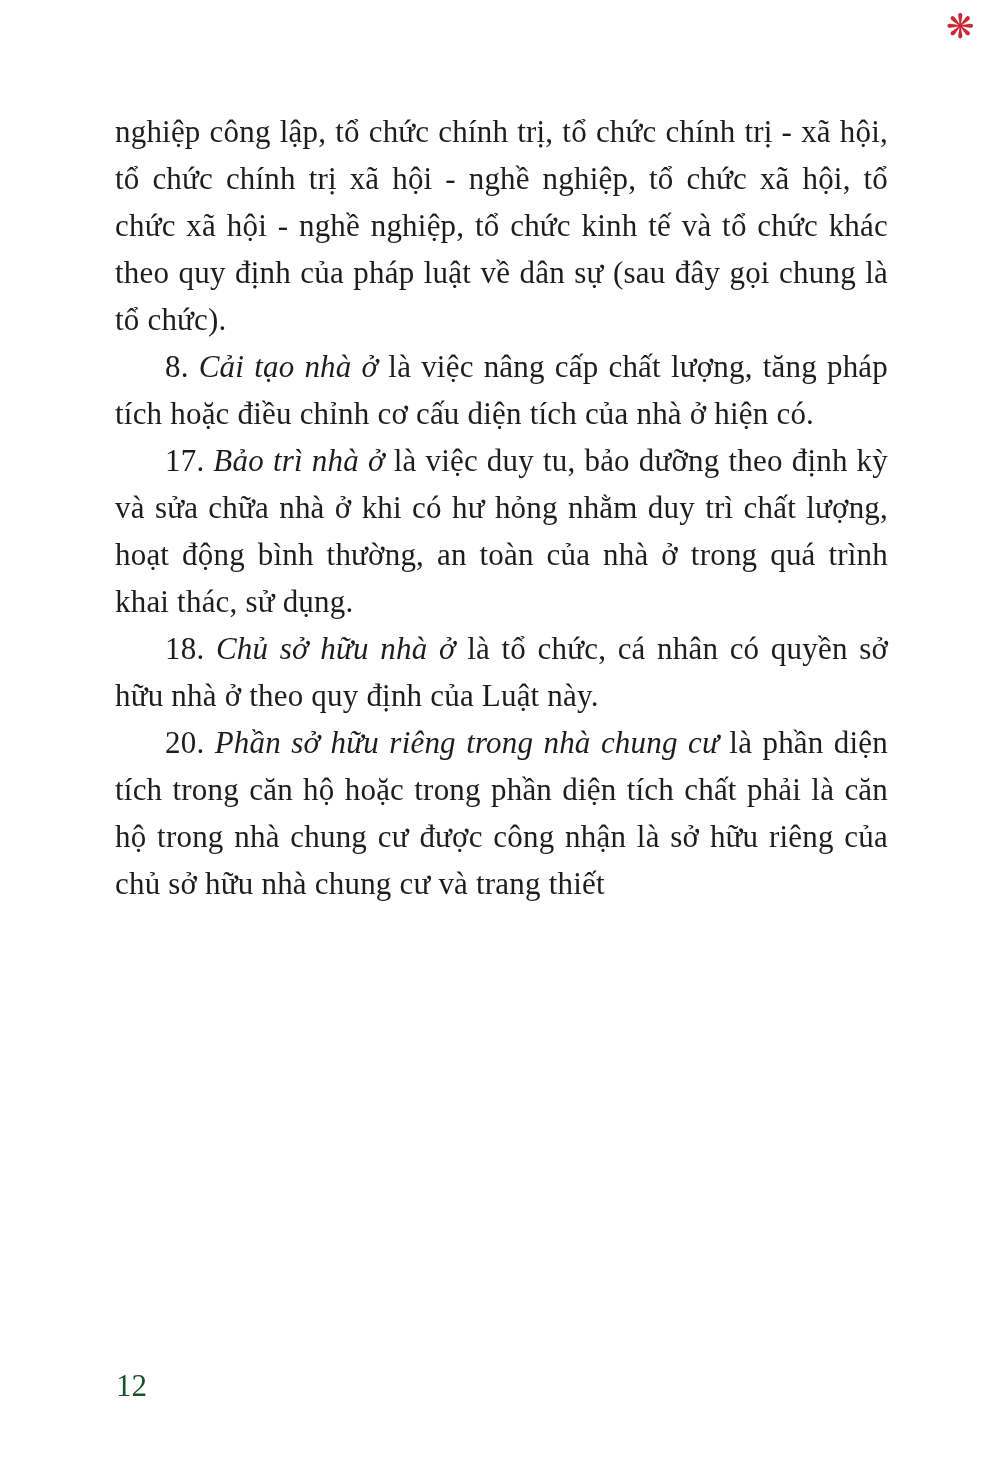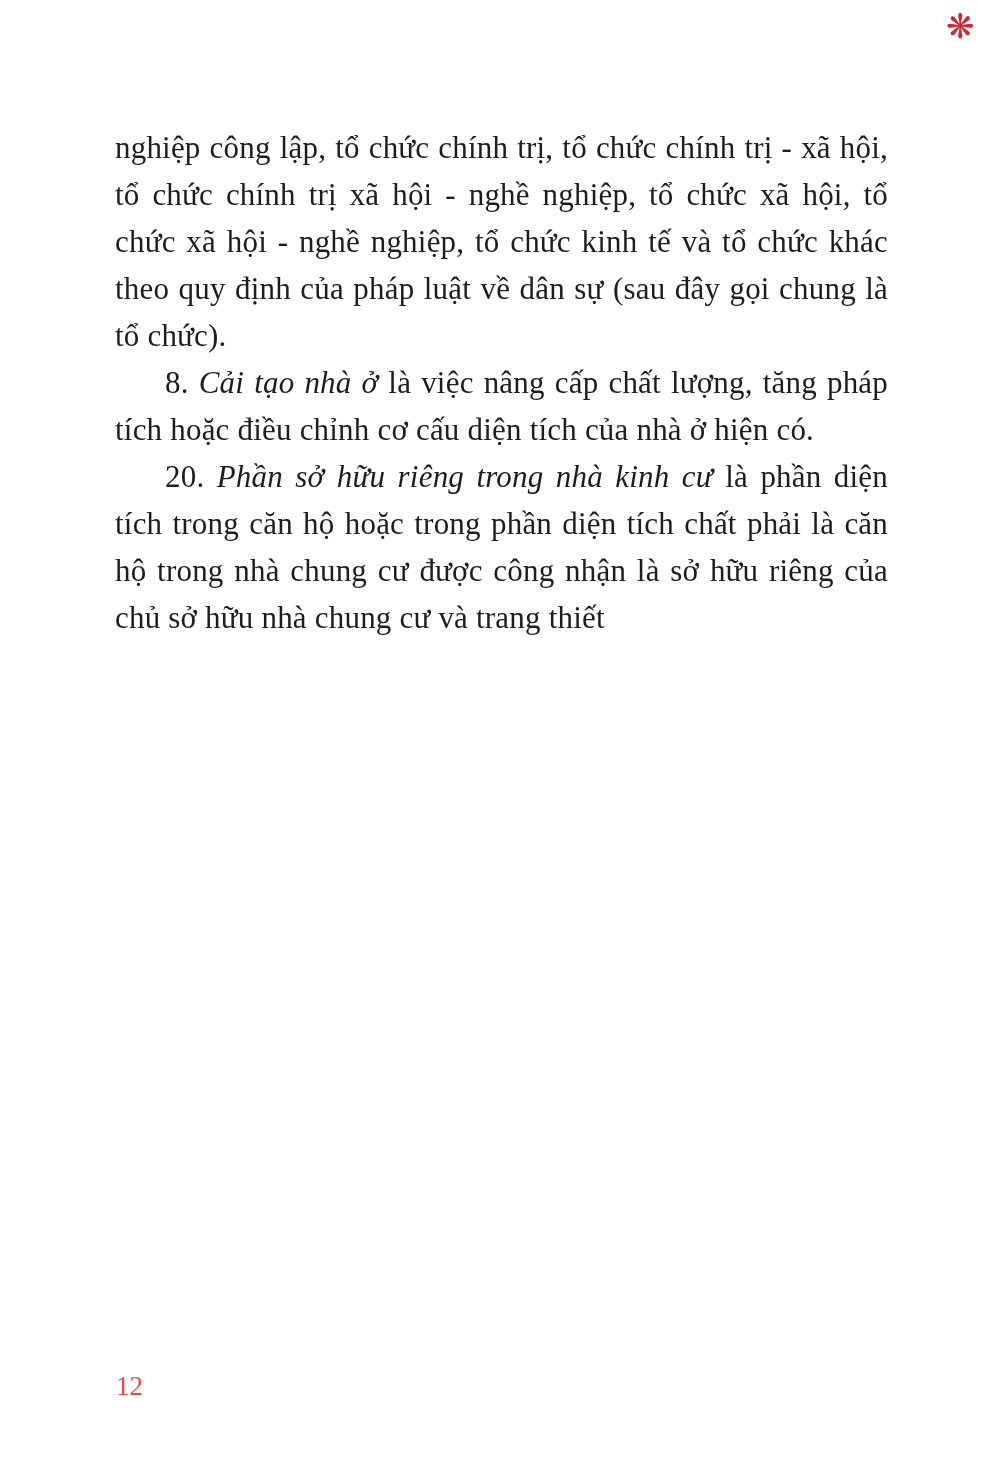--- a/index.html
+++ b/index.html
@@ -21,21 +21,21 @@
     top: 6px;
     left: 946px;
     font-size: 34px;
     line-height: 40px;
     font-family: "DejaVu Sans", sans-serif;
     color: #cc2936;
     user-select: none;
   }
   .body-text {
     position: absolute;
-    top: 124px;
+    top: 108px;
     left: 115px;
     width: 773px;
     font-size: 31px;
     line-height: 47px;
     text-align: justify;
     letter-spacing: 0.2px;
   }
   .body-text p {
     margin: 0;
     padding: 0;
@@ -43,33 +43,35 @@
   .body-text p.indent {
     text-indent: 50px;
   }
   .seg-italic {
     font-style: italic;
   }
   .page-number {
     position: absolute;
     left: 116px;
     top: 1366px;
-    font-size: 27px;
+    font-size: 31px;
     line-height: 40px;
-    color: #ef4444;
+    color: #14532d;
   }
 </style>
 </head>
 <body>
 
 <div class="page">
 
   <span class="ornament">❋</span>
 
   <main class="body-text" id="document-body">
       <p><span>nghiệp công lập, tổ chức chính trị, tổ chức chính trị - xã hội, tổ chức chính trị xã hội - nghề nghiệp, tổ chức xã hội, tổ chức xã hội - nghề nghiệp, tổ chức kinh tế và tổ chức khác theo quy định của pháp luật về dân sự (sau đây gọi chung là tổ chức).</span></p>
       <p class="indent"><span>8. </span><span class="seg-italic">Cải tạo nhà ở</span><span> là việc nâng cấp chất lượng, tăng pháp tích hoặc điều chỉnh cơ cấu diện tích của nhà ở hiện có.</span></p>
-      <p class="indent"><span>20. </span><span class="seg-italic">Phần sở hữu riêng trong nhà kinh cư</span><span> là phần diện tích trong căn hộ hoặc trong phần diện tích chất phải là căn hộ trong nhà chung cư được công nhận là sở hữu riêng của chủ sở hữu nhà chung cư và trang thiết</span></p>
+      <p class="indent"><span>17. </span><span class="seg-italic">Bảo trì nhà ở</span><span> là việc duy tu, bảo dưỡng theo định kỳ và sửa chữa nhà ở khi có hư hỏng nhằm duy trì chất lượng, hoạt động bình thường, an toàn của nhà ở trong quá trình khai thác, sử dụng.</span></p>
+      <p class="indent"><span>18. </span><span class="seg-italic">Chủ sở hữu nhà ở</span><span> là tổ chức, cá nhân có quyền sở hữu nhà ở theo quy định của Luật này.</span></p>
+      <p class="indent"><span>20. </span><span class="seg-italic">Phần sở hữu riêng trong nhà chung cư</span><span> là phần diện tích trong căn hộ hoặc trong phần diện tích chất phải là căn hộ trong nhà chung cư được công nhận là sở hữu riêng của chủ sở hữu nhà chung cư và trang thiết</span></p>
     </main>
 
   <div class="page-number">12</div>
 
 </div>
 
 </body></html>

